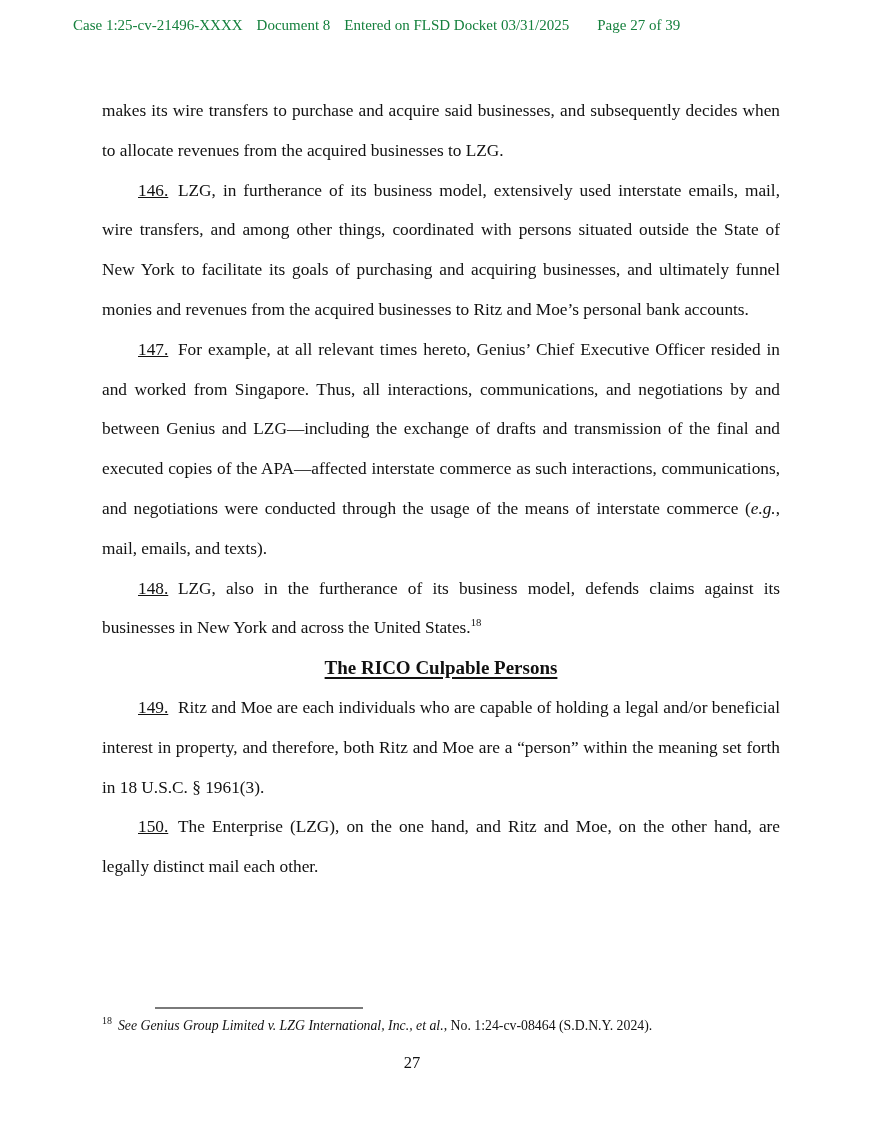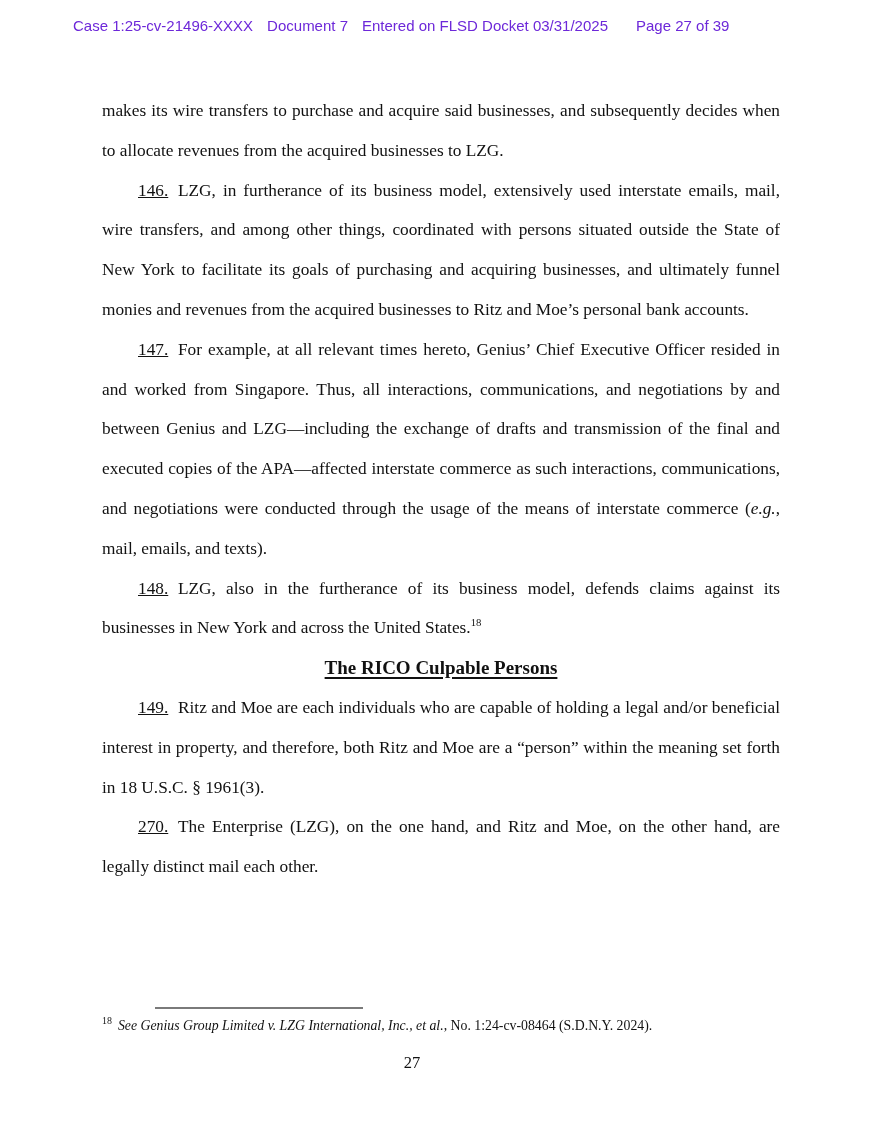--- a/index.html
+++ b/index.html
@@ -97,42 +97,42 @@
     width: 824px;
     text-align: center;
     font-size: 16.5px;
   }
 </style>
 </head>
 <body>
 
 <div class="page">
 
-  <div class="docket-stamp" style="color: #6d28d9;">
+  <div class="docket-stamp" style="color: #15803d; font-family: Liberation Serif, serif;">
     <span>Case 1:25-cv-21496-XXXX</span>
-    <span>Document 7</span>
+    <span>Document 8</span>
     <span>Entered on FLSD Docket 03/31/2025</span>
     <span class="hdr-page">Page 27 of 39</span>
   </div>
 
   <div class="doc-body">
 
     <p><span>makes its wire transfers to purchase and acquire said businesses, and subsequently decides when to allocate revenues from the acquired businesses to LZG.</span></p>
 
     <p class="numbered"><span class="pnum">146.</span><span>LZG, in furtherance of its business model, extensively used interstate emails, mail, wire transfers, and among other things, coordinated with persons situated outside the State of New York to facilitate its goals of purchasing and acquiring businesses, and ultimately funnel monies and revenues from the acquired businesses to Ritz and Moe’s personal bank accounts.</span></p>
 
     <p class="numbered"><span class="pnum">147.</span><span>For example, at all relevant times hereto, Genius’ Chief Executive Officer resided in and worked from Singapore.  Thus, all interactions, communications, and negotiations by and between Genius and LZG—including the exchange of drafts and transmission of the final and executed copies of the APA—affected interstate commerce as such interactions, communications, and negotiations were conducted through the usage of the means of interstate commerce (</span><span class="i">e.g.</span><span>, mail, emails, and texts).</span></p>
 
     <p class="numbered"><span class="pnum">148.</span><span>LZG, also in the furtherance of its business model, defends claims against its businesses in New York and across the United States.</span><sup class="fnref">18</sup></p>
 
     <h2 class="heading"><span>The RICO Culpable Persons</span></h2>
 
     <p class="numbered"><span class="pnum">149.</span><span>Ritz and Moe are each individuals who are capable of holding a legal and/or beneficial interest in property, and therefore, both Ritz and Moe are a “person” within the meaning set forth in 18 U.S.C. § 1961(3).</span></p>
 
-    <p class="numbered"><span class="pnum">270.</span><span>The Enterprise (LZG), on the one hand, and Ritz and Moe, on the other hand, are legally distinct mail each other.</span></p>
+    <p class="numbered"><span class="pnum">150.</span><span>The Enterprise (LZG), on the one hand, and Ritz and Moe, on the other hand, are legally distinct mail each other.</span></p>
 
   </div>
 
   <div class="fn-rule"></div>
 
   <div class="footnote"><sup>18</sup><span class="i">See Genius Group Limited v. LZG International, Inc., et al.</span><span>, No. 1:24-cv-08464 (S.D.N.Y. 2024).</span></div>
 
   <div class="page-num">27</div>
 
 </div>

